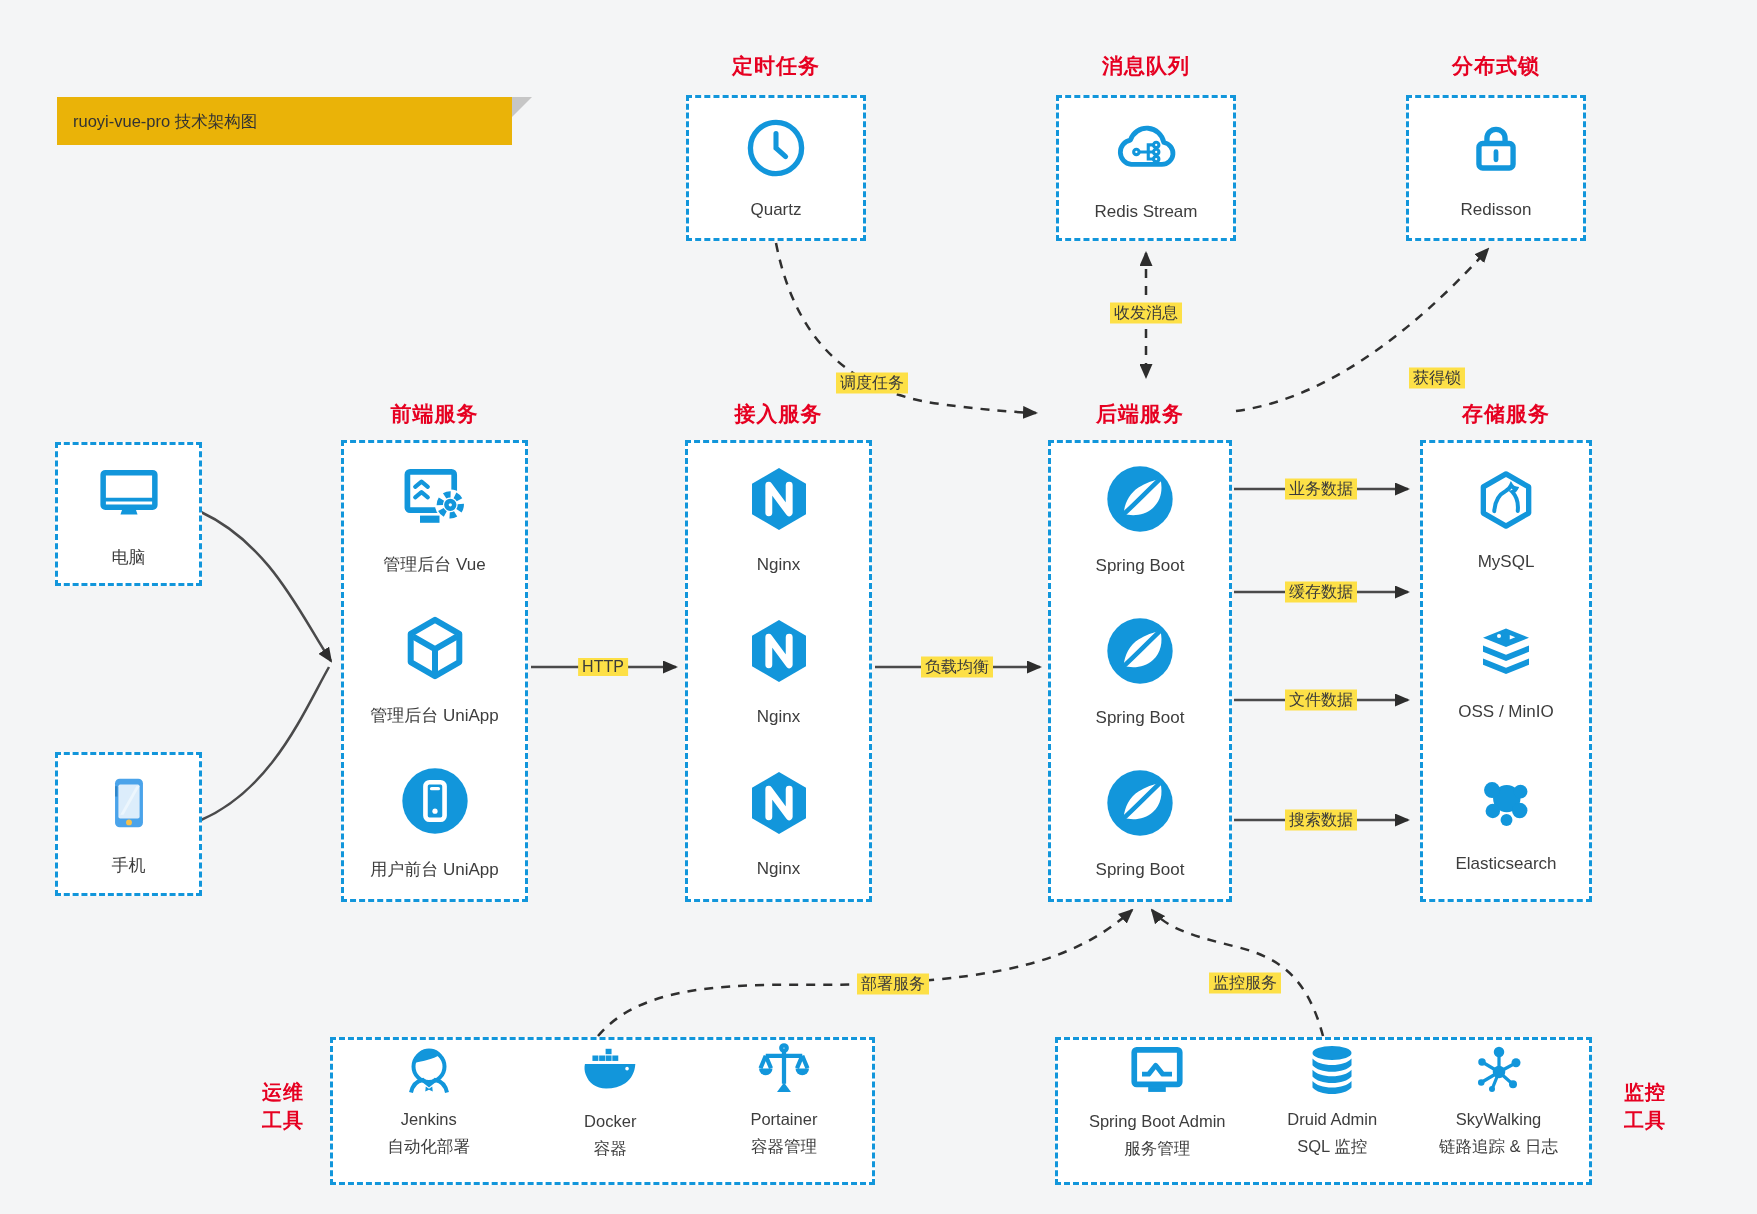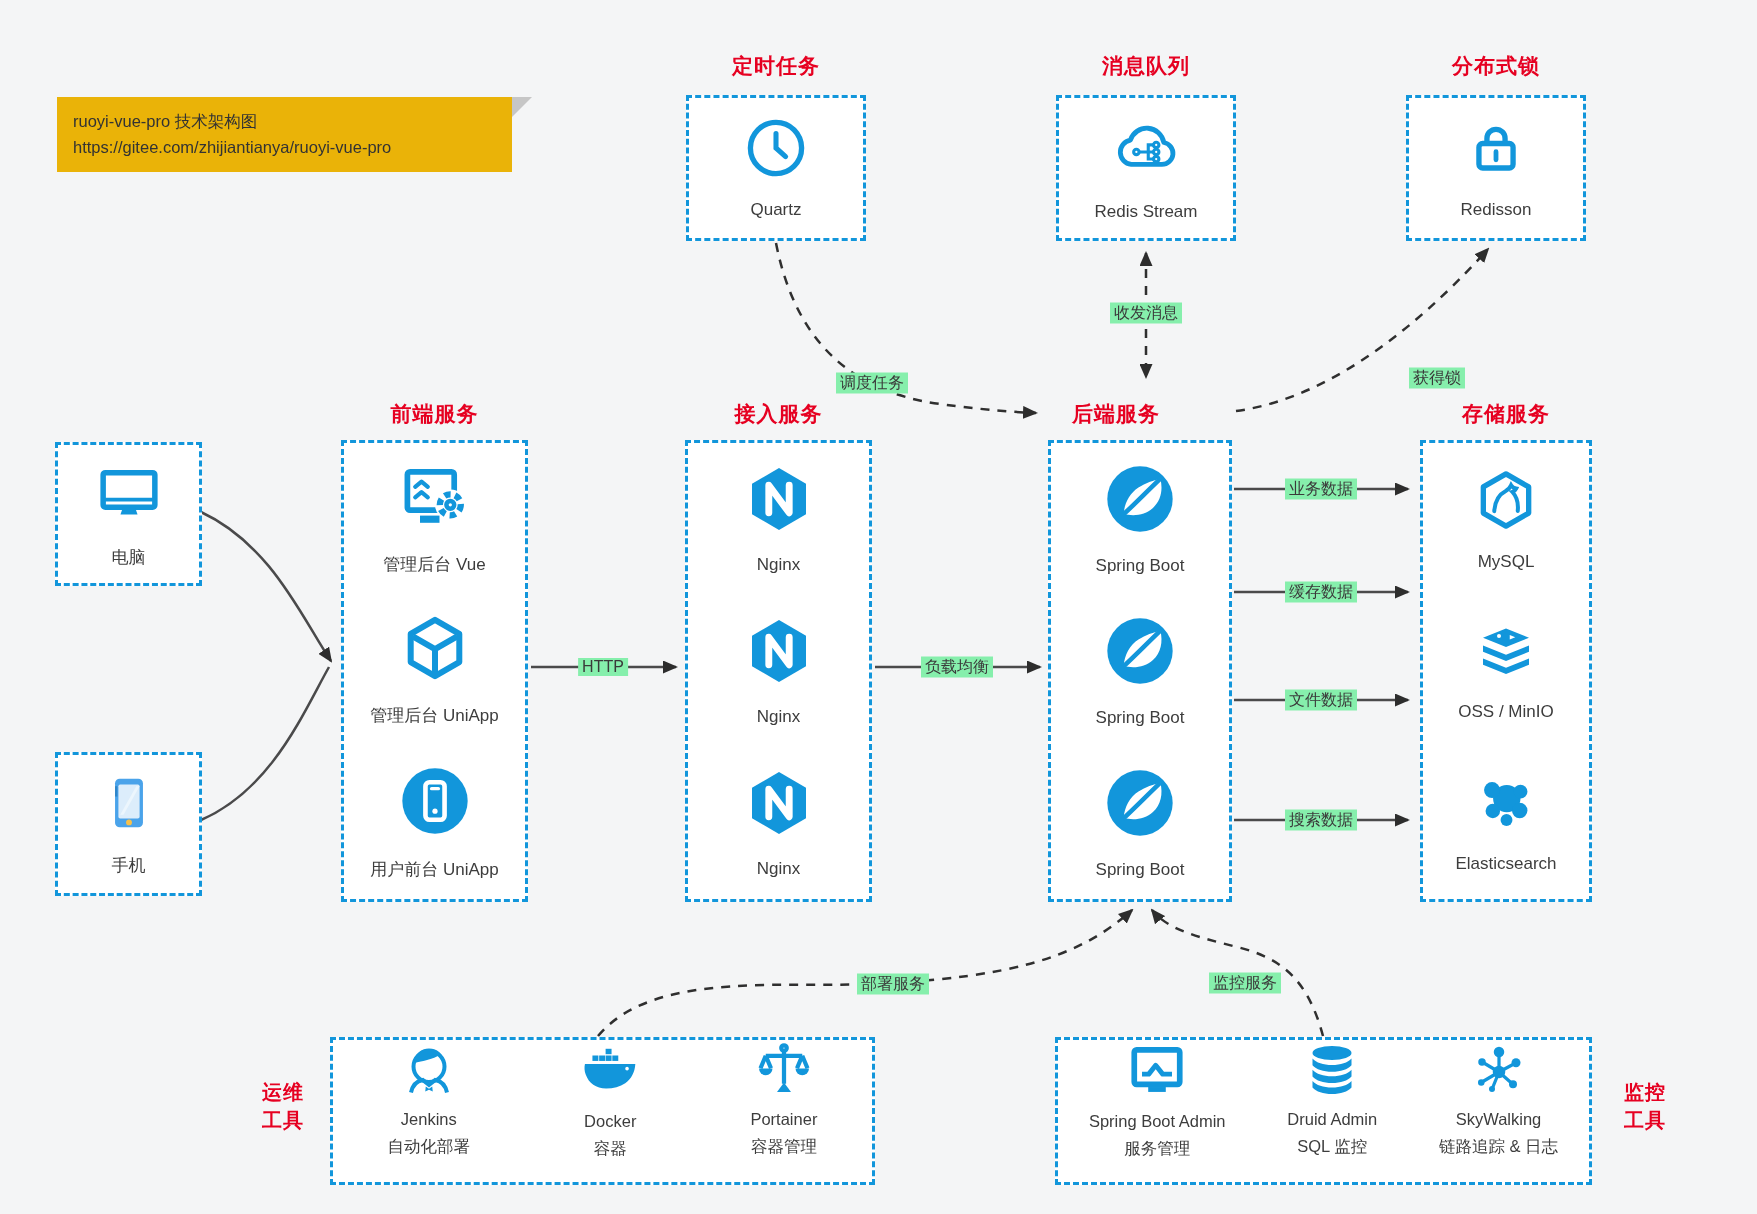--- a/index.html
+++ b/index.html
@@ -8,21 +8,21 @@
   svg.edges{position:absolute;left:0;top:0;z-index:1;}
   .dbox{position:absolute;border:3px dashed #1296db;background:#fff;box-sizing:border-box;z-index:2;}
   .coltitle{position:absolute;text-align:center;color:#e60021;font-weight:bold;font-size:21px;z-index:2;letter-spacing:1px;}
   .col-items{display:flex;flex-direction:column;justify-content:space-around;height:100%;}
   .row-items{display:flex;flex-direction:row;justify-content:space-around;align-items:flex-start;height:100%;}
   .item,.bitem{display:flex;flex-direction:column;align-items:center;gap:20px;}
   .ilabel{font-size:17px;color:#3d3d3d;white-space:nowrap;}
   .bname,.bdesc{font-size:16.5px;color:#3d3d3d;line-height:1.45;white-space:nowrap;text-align:center;}
   .bitem{gap:3px;}
   .bitem .icon{margin-bottom:5px;}
-  .elabel{position:absolute;transform:translate(-50%,-50%);background:#86efac;color:#3a3a3a;
+  .elabel{position:absolute;transform:translate(-50%,-50%);background:#fde047;color:#3a3a3a;
           font-size:16px;padding:0 4px;white-space:nowrap;z-index:3;}
   .sidetitle{position:absolute;color:#e60021;font-weight:bold;font-size:20px;line-height:1.4;
              text-align:center;z-index:2;letter-spacing:1px;}
   .note{position:absolute;left:57px;top:97px;width:455px;background:#eab308;padding:11px 16px;
         box-sizing:border-box;font-size:16.5px;color:#333;line-height:1.6;z-index:2;}
   .note::after{content:"";position:absolute;left:100%;top:0;width:0;height:0;
         border-top:20px solid #c6c6c6;border-right:20px solid transparent;}
   .icon{display:inline-flex;line-height:0;}
 </style>
 </head>
@@ -51,21 +51,20 @@
       <path d="M1146 312 V253" marker-end="url(#ah)"></path>
       <path d="M1146 312 V377" marker-end="url(#ah)"></path>
       <path d="M1236 411 C1320 400,1408 338,1488 249" marker-end="url(#ah)"></path>
       <path d="M598 1036 C655 968,790 990,893 983 C1000 976,1075 962,1132 910" marker-end="url(#ah)"></path>
       <path d="M1323 1036 C1308 980,1282 958,1237 947 C1198 937,1168 930,1152 910" marker-end="url(#ah)"></path>
     </g>
   </svg>
 
   <div class="note">
     <div>ruoyi-vue-pro 技术架构图</div>
-    <div>https://gitee.com/zhijiantianya/ruoyi-vue-pro</div>
   </div>
 
   <div class="coltitle" style="left:686px;top:52px;width:180px">定时任务</div>
   <div class="dbox" style="left:686px;top:95px;width:180px;height:146px">
     <div class="col-items">
       <div class="item">
         <span class="icon">
           <svg viewBox="0 0 24 24" width="64" height="64">
               <circle cx="12" cy="12" r="9.6" fill="none" stroke="#1296db" stroke-width="2"></circle>
               <path d="M12 6.6V12l3.6 3.2" fill="none" stroke="#1296db" stroke-width="1.9" stroke-linecap="round"></path>
@@ -210,21 +209,21 @@
           <svg viewBox="0 0 24 24" width="72" height="72">
               <path d="M12 1.7L21 6.9v10.2L12 22.3 3 17.1V6.9z" fill="#1296db"></path>
               <path d="M8.6 16.6V7.4l6.8 9.2V7.4" fill="none" stroke="#fff" stroke-width="2.3" stroke-linecap="round" stroke-linejoin="round"></path>
             </svg>
         </span>
         <div class="ilabel">Nginx</div>
       </div>
     </div>
   </div>
 
-  <div class="coltitle" style="left:1024px;top:400px;width:184px">后端服务</div>
+  <div class="coltitle" style="left:1048px;top:400px;width:184px">后端服务</div>
   <div class="dbox" style="left:1048px;top:440px;width:184px;height:462px">
     <div class="col-items">
       <div class="item">
         <span class="icon">
           <svg viewBox="0 0 24 24" width="74" height="74">
               <circle cx="12" cy="12" r="10.6" fill="#1296db"></circle>
               <path d="M18.6 5.4c.9 3.5.2 7.2-2.4 9.5-2.5 2.3-6.3 2.9-9.5 1.9.3-3.5 1.9-6.6 4.8-8.5 2.3-1.5 4.8-2.4 7.1-2.9z" fill="#fff"></path>
               <path d="M6.3 17.3C9.9 14 13.9 9.9 18.7 5.3" stroke="#1296db" stroke-width="1.5" fill="none"></path>
             </svg>
         </span>

